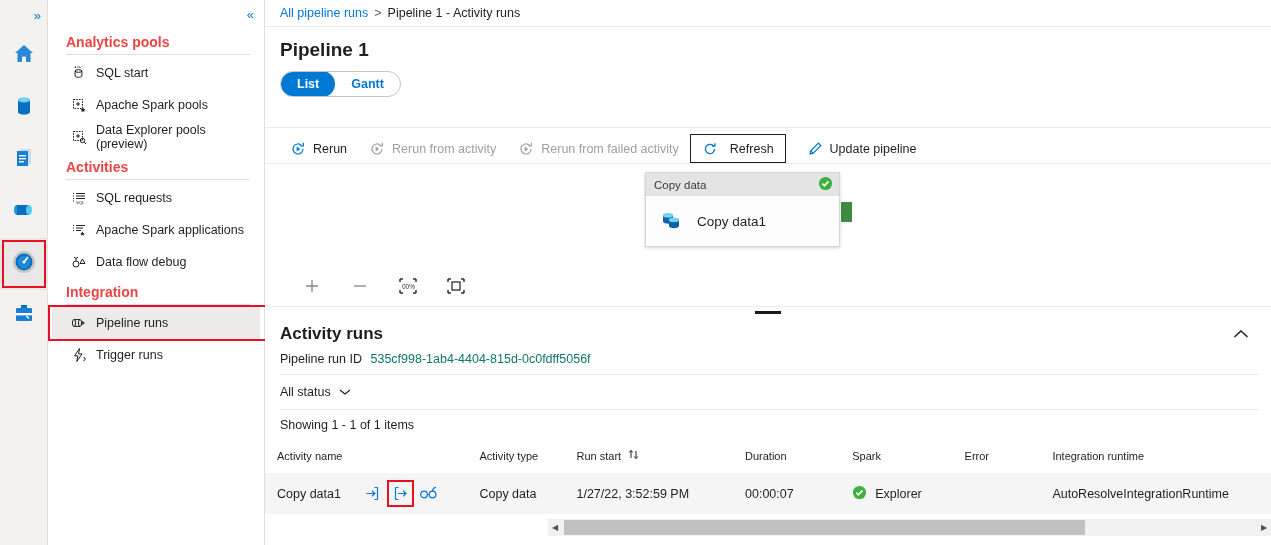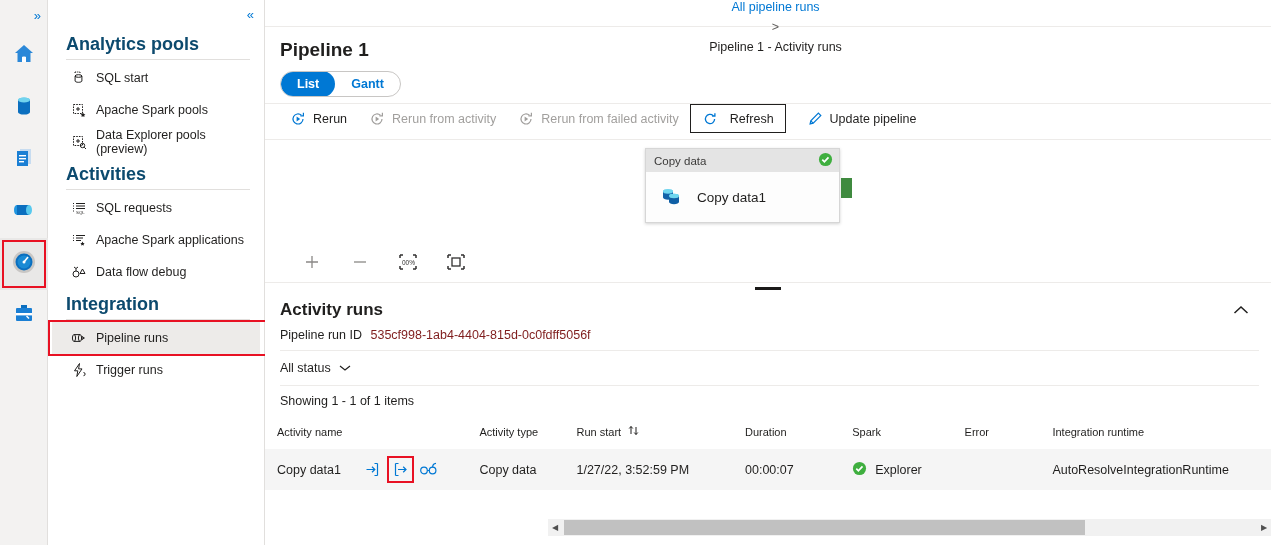--- a/index.html
+++ b/index.html
@@ -44,21 +44,21 @@
     background: #ffffff;
     border-right: 1px solid #e1dfdd;
     position: relative;
     padding-top: 0px;
   }
   .sb-collapse {
     height: 28px; display: flex; align-items: center; justify-content: flex-end;
     padding-right: 10px; color: #0078d4; font-size: 13px; cursor: pointer;
   }
   .sb-group-title {
-    font-size: 18px; font-weight: bold; color: #0c4a6e;
+    font-size: 14px; font-weight: bold; color: #ef4444;
     padding: 6px 0 4px 18px;
   }
   .sb-rule { height: 1px; background: #e1dfdd; margin: 0 14px 2px 18px; }
   .sb-item {
     display: flex; align-items: center; gap: 9px;
     height: 32px; padding-left: 18px; margin: 0 4px 0 4px;
     font-size: 12.5px; color: #201f1e; cursor: pointer; position: relative;
   }
   .sb-item.selected { background: #edebe9; }
   .sb-item-ico {
@@ -70,21 +70,20 @@
     position: absolute; left: -4px; top: -2px; right: -45px; bottom: -2px;
     border: 2px solid #e81123; pointer-events: none;
   }
 
   
   .main { flex: 1 1 auto; height: 545px; position: relative; background: #fff; overflow: hidden; }
   .breadcrumb {
     height: 27px; display: flex; align-items: center; gap: 6px;
     padding-left: 15px; font-size: 12.5px;
     border-bottom: 1px solid #edebe9;
-    flex-direction: column;
   }
   .bc-link { color: #0078d4; cursor: pointer; }
   .bc-sep { color: #605e5c; }
   .bc-current { color: #201f1e; }
 
   .page-title {
     font-size: 19px; font-weight: bold; color: #201f1e;
     padding: 12px 0 4px 15px;
   }
 
@@ -99,23 +98,23 @@
     font-size: 12.5px; font-weight: bold;
     padding: 0 16px; height: 26px;
     display: flex; align-items: center; justify-content: center;
     color: #0078d4; cursor: pointer;
     border-radius: 14px;
   }
   .pill-seg.active { background: #0078d4; color: #fff; }
 
   
   .toolbar {
-    display: flex; align-items: flex-start; height: 37px;
+    display: flex; align-items: flex-end; height: 37px;
     border-top: 1px solid #edebe9; border-bottom: 1px solid #edebe9;
-    padding-left: 14px; gap: 0px;
+    padding-left: 14px; gap: 0px; margin-top: 24px;
   }
   .tb-btn {
     display: flex; align-items: center; gap: 7px;
     height: 29px; padding: 0 11px; font-size: 12.5px;
     color: #201f1e; cursor: pointer; white-space: nowrap;
   }
   .tb-btn.disabled { color: #a19f9d; cursor: default; }
   .tb-btn.boxed { border: 1px solid #201f1e; gap: 12px; }
   .tb-ico { width: 16px; height: 16px; display:flex; align-items:center; justify-content:center; }
 
@@ -157,21 +156,21 @@
 
   
   .ar-head {
     display: flex; align-items: center; justify-content: space-between;
     padding: 6px 22px 0 15px;
   }
   .ar-title { font-size: 17px; font-weight: bold; color: #201f1e; }
   .ar-chevron { color: #201f1e; font-size: 13px; cursor: pointer; }
   .ar-runid { padding: 8px 0 8px 15px; font-size: 12.5px; color: #201f1e; }
   .ar-runid .lbl { color: #201f1e; }
-  .ar-runid .val { color: #7f1d1d; margin-left: 5px; text-align: right; }
+  .ar-runid .val { color: #0f766e; margin-left: 5px; text-align: right; }
   .ar-divider { height: 1px; background: #edebe9; margin: 0 12px 0 15px; }
   .ar-filter {
     display: flex; align-items: center; gap: 8px;
     height: 34px; padding-left: 15px; font-size: 12.5px; color: #201f1e; cursor: pointer;
     width: max-content;
   }
   .ar-showing { font-size: 12.5px; color: #201f1e; padding: 8px 0 6px 15px; }
 
   table.grid { width: 100%; border-collapse: collapse; table-layout: fixed; }
   table.grid th {

